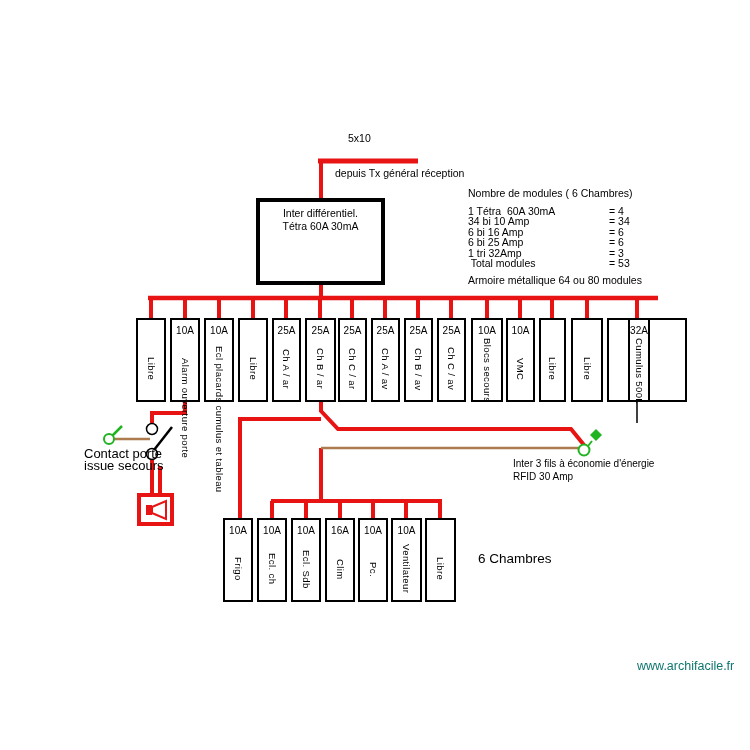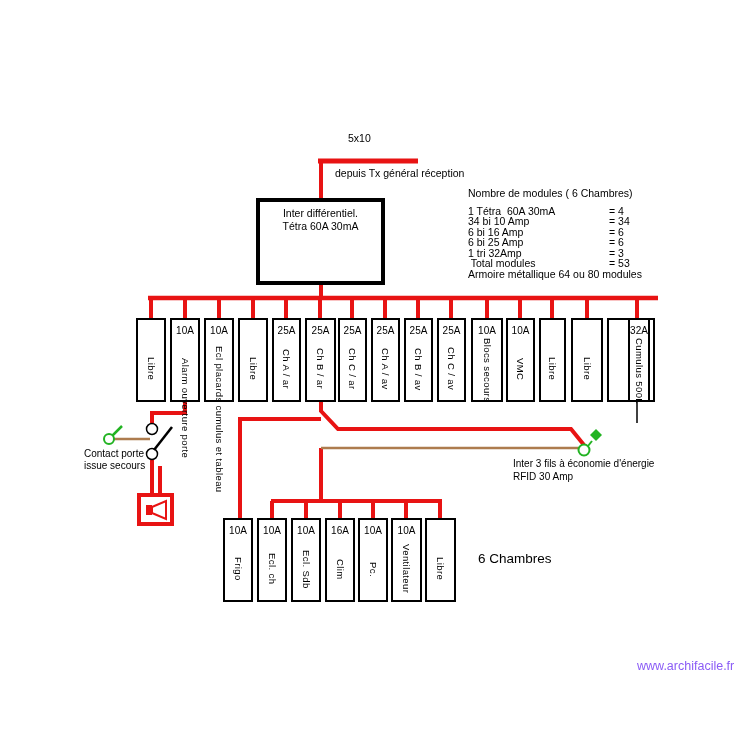--- a/index.html
+++ b/index.html
@@ -34,25 +34,25 @@
     position:absolute;left:256px;top:198px;width:129px;height:87px;
     border:4px solid #000;box-sizing:border-box;background:#fff;
     text-align:center;font-size:10.5px;line-height:12.5px;padding-top:5px;
   }
   
   .notes{position:absolute;left:468px;top:188px;font-size:10.5px;line-height:10.5px;}
   .notes-title{margin-bottom:7px;white-space:pre;}
   .nrow{display:flex;gap:41px;}
   .nlabel{width:100px;white-space:pre;}
   .nval{white-space:pre;}
-  .notes-footer{white-space:pre;}
-  .small2line{font-size:10px;line-height:11.5px;}
+  .notes-footer{margin-top:6px;white-space:pre;}
+  .small2line{font-size:13px;line-height:11.5px;}
   .energy{font-size:10px;line-height:13px;}
   .chambres{font-size:13.5px;text-align:center;}
-  .watermark{font-size:12.5px;color:#8b5cf6;}
+  .watermark{font-size:12.5px;color:#0f766e;}
 </style>
 </head>
 <body>
 
 <div id="canvas">
 
   <svg id="wires" viewBox="0 0 750 750" xmlns="http://www.w3.org/2000/svg">
 
     <g>
       <line x1="318" y1="161" x2="418" y2="161" stroke="#e81313" stroke-width="5"></line>
@@ -217,21 +217,21 @@
     <div class="vlabel">VMC</div>
   </div>
   <div class="module" style="left:539px;width:27px">
     <div class="amp"></div>
     <div class="vlabel">Libre</div>
   </div>
   <div class="module" style="left:571px;width:32px">
     <div class="amp"></div>
     <div class="vlabel">Libre</div>
   </div>
-  <div class="module" style="left:607px;width:48px">
+  <div class="module" style="left:607px;width:80px">
     <div class="wide-mid">
       <div class="amp">32A</div>
       <div class="vlabel">Cumulus 500L</div>
     </div>
   </div>
 
   <div class="txt small2line" style="left:84px;top:448px">
     <div>Contact porte</div>
     <div>issue secours</div>
   </div>

